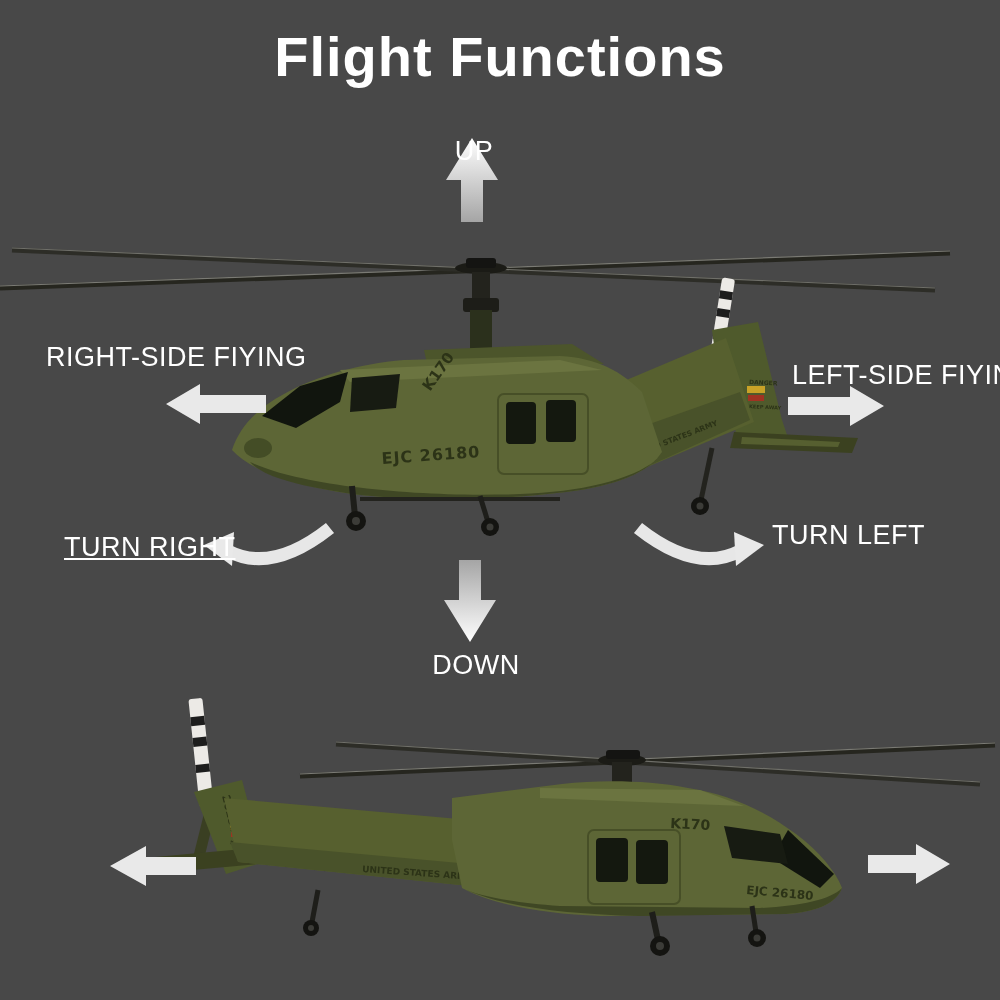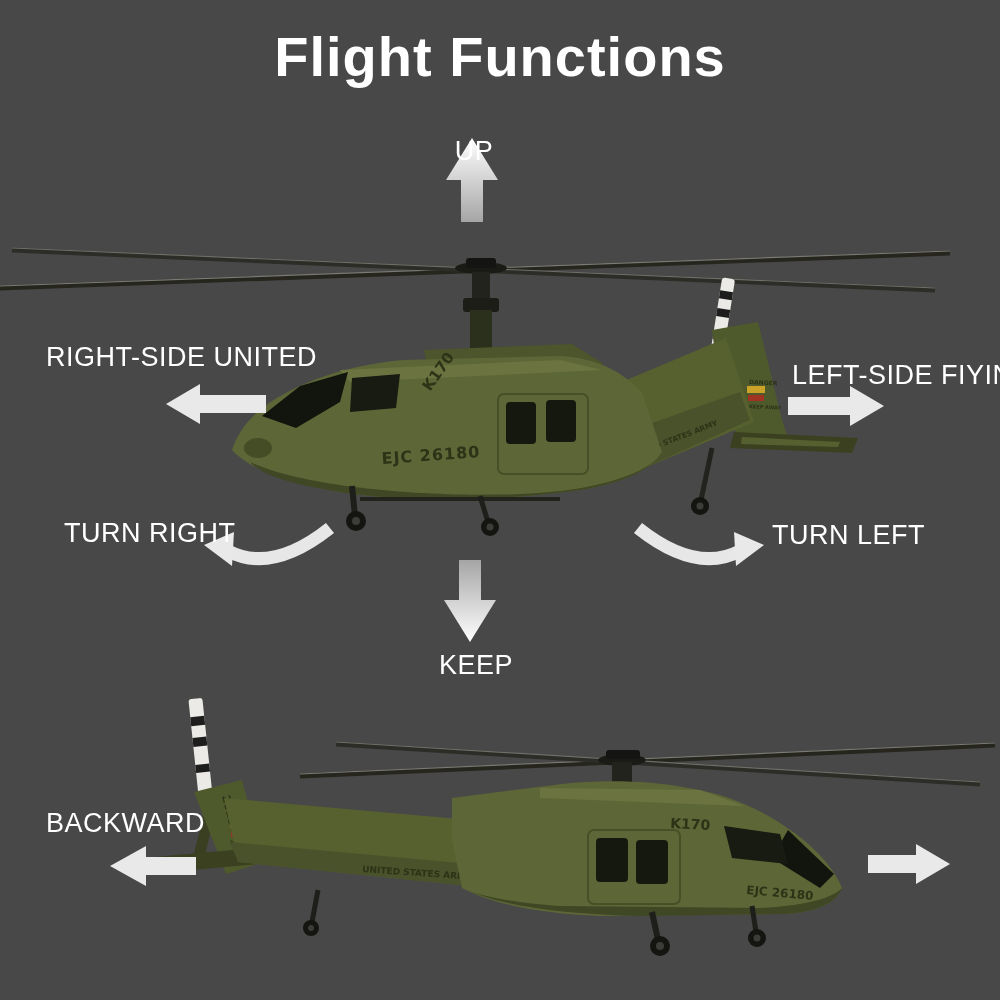--- a/index.html
+++ b/index.html
@@ -219,25 +219,24 @@
     </g>
     <g>
       <polygon class="arrow" points="950,864 916,844 916,855 868,855 868,873 916,873 916,884"></polygon>
     </g>
   </svg>
 
   <div class="title">Flight Functions</div>
 
   <div class="label center-x" style="left:474px;top:120px;margin-top:16px;">UP</div>
 
-  <div class="label" style="left:46px;top:342px;">RIGHT-SIDE UNITED</div>
+  <div class="label" style="left:46px;top:342px;">RIGHT-SIDE FIYING</div>
 
   <div class="label" style="left:792px;top:360px;">LEFT-SIDE FIYING</div>
 
-  <div class="label" style="left:64px;top:518px;">TURN RIGHT</div>
+  <div class="label" style="left:64px;top:532px;text-decoration:underline;">TURN RIGHT</div>
 
   <div class="label" style="left:772px;top:520px;">TURN LEFT</div>
 
-  <div class="label center-x" style="left:476px;top:650px;">KEEP</div>
-
-  <div class="label" style="left:46px;top:808px;">BACKWARD</div>
+  <div class="label center-x" style="left:476px;top:650px;">DOWN</div>
+
 
 </div>
 
 </body></html>

